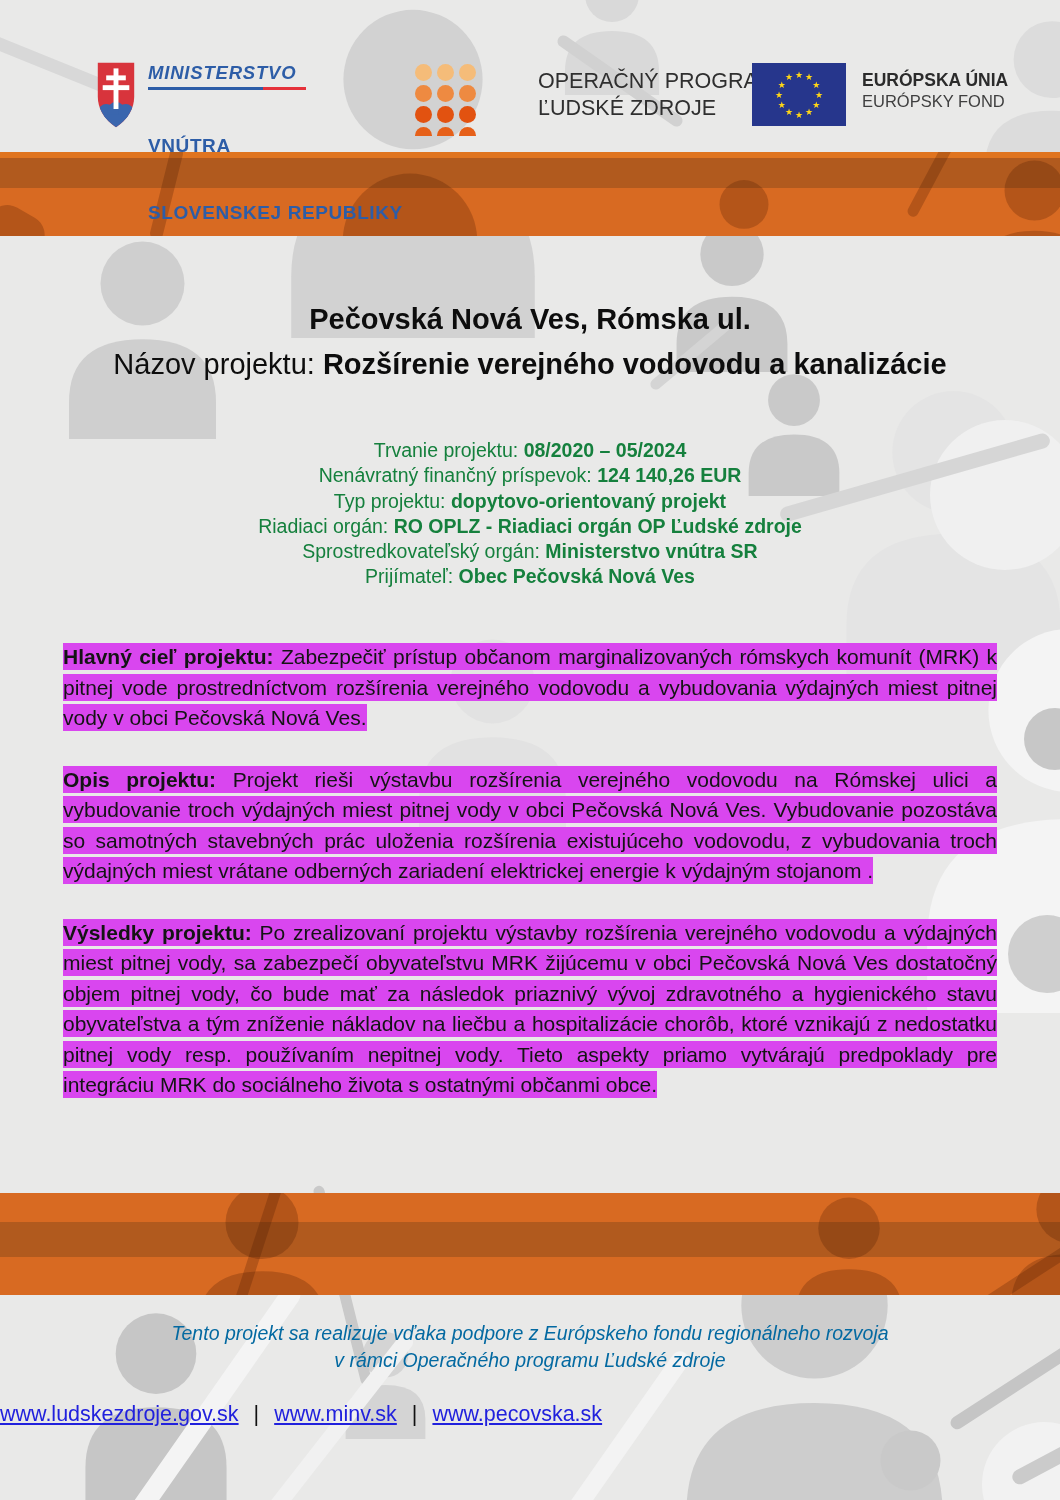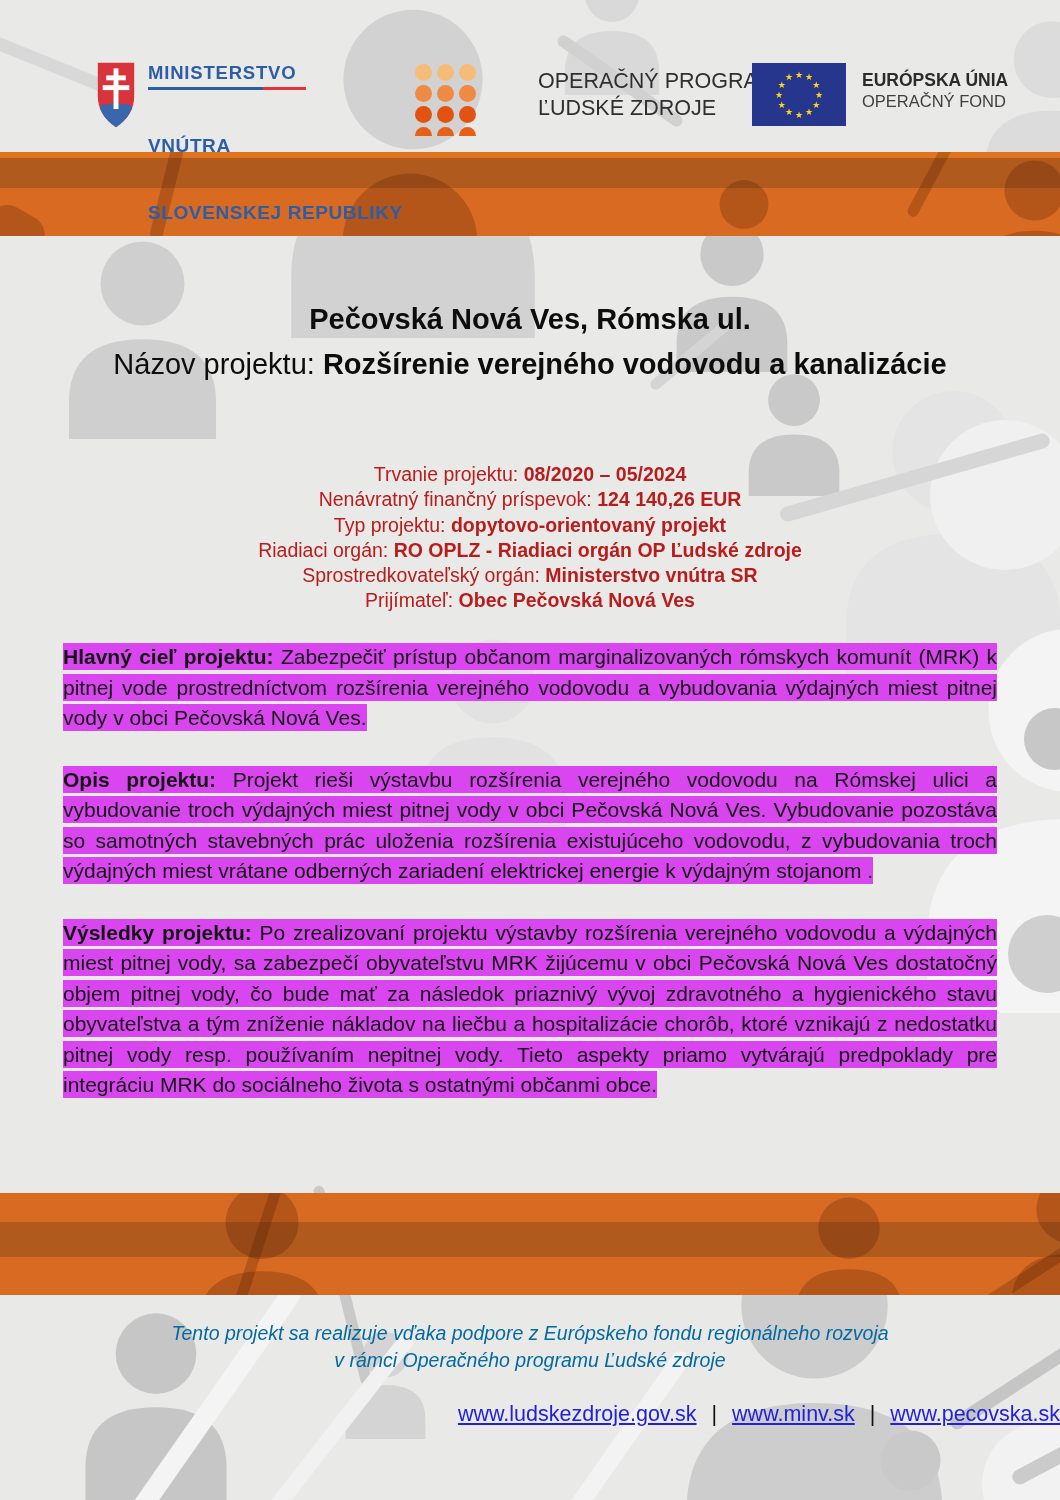--- a/index.html
+++ b/index.html
@@ -14,46 +14,46 @@
   .band{position:absolute;left:0;width:1060px;overflow:hidden;z-index:1;}
   .band-top{top:152px;height:84px;
     background:linear-gradient(180deg,#e0741f 0,#e0741f 7%,#b15a1e 7%,#b15a1e 43%,#d86a22 43%,#d86a22 100%);}
   .band-bottom{top:1193px;height:102px;
     background:linear-gradient(180deg,#d86a22 0,#d86a22 28%,#b15a1e 28%,#b15a1e 63%,#d86a22 63%,#d86a22 100%);}
   .band .dkln{position:absolute;border-radius:99px;background:rgba(70,25,0,.25);}
   
   .hdr{position:absolute;z-index:2;display:flex;}
   .ministry{left:95px;top:60px;gap:11px;}
   .min-text{color:#2d5da7;padding-top:2px;}
-  .min-l1{font-size:18.5px;font-weight:700;letter-spacing:.8px;}
+  .min-l1{font-size:18.5px;font-weight:700;letter-spacing:.8px;font-style:italic;}
   .min-underline{height:3px;width:158px;margin:3px 0 5px;
     background:linear-gradient(90deg,#2d5da7 0 73%,#e5313a 73% 100%);}
   .min-l2,.min-l3{font-size:19px;font-weight:700;letter-spacing:.6px;line-height:23px;margin-top:44px;}
   .oplz{left:415px;top:64px;gap:25px;}
   .dots{display:grid;grid-template-columns:repeat(3,17px);gap:4px 5px;height:62px;}
   .dot{width:17px;height:17px;border-radius:50%;}
   .r1{background:#f5bc79;} .r2{background:#ee8a41;} .r3{background:#e25210;}
   .r4{background:#e66019;height:9px;border-radius:17px 17px 0 0;align-self:end;}
   .op-text{font-size:21.5px;color:#2f2f2f;line-height:27px;padding-top:4px;margin-left:37px;}
   .eu{left:752px;top:63px;gap:16px;}
   .eu-text{padding-top:6px;}
   .eu-l1{font-weight:700;font-size:17.5px;color:#2b2b2b;line-height:22px;}
   .eu-l2,.eu-l3{font-size:16.5px;color:#3f3f3f;line-height:21px;}
   
   .title{position:absolute;z-index:2;top:297px;left:0;right:0;text-align:center;
          font-size:29px;line-height:45px;color:#0d0d0d;}
-  .details{position:absolute;z-index:2;top:462px;left:0;right:0;text-align:center;
-           font-size:19.5px;line-height:25.3px;color:#b91c1c;}
+  .details{position:absolute;z-index:2;top:438px;left:0;right:0;text-align:center;
+           font-size:19.5px;line-height:25.3px;color:#15803d;}
   .paras{position:absolute;z-index:2;top:642px;left:63px;width:934px;}
   .paras p{margin:0 0 31px;font-size:21px;line-height:30.5px;text-align:justify;}
   .hl{background:#d946ef;padding:2px 0;
       -webkit-box-decoration-break:clone;box-decoration-break:clone;}
   .foot-note{position:absolute;z-index:2;top:1320px;left:0;right:0;text-align:center;
              font-style:italic;font-size:19.5px;line-height:27px;color:#0369a1;}
-  .links{position:absolute;z-index:2;top:1402px;left:0;right:0;text-align:right;font-size:21.5px;}
+  .links{position:absolute;z-index:2;top:1402px;left:0;right:0;text-align:left;font-size:21.5px;}
   .links a{color:#2121dd;text-decoration:underline;}
   .sep{color:#111;margin:0 15px;}
 </style>
 </head>
 <body>
 
 <svg width="0" height="0" style="position:absolute">
   <defs>
     <symbol id="person-shape" viewBox="0 0 100 115" preserveAspectRatio="none">
       <circle cx="50" cy="26" r="24" fill="currentColor"></circle>
@@ -211,21 +211,21 @@
         <text x="47" y="54.5">★</text>
           <text x="37" y="51.8">★</text>
           <text x="29.7" y="44.5">★</text>
         <text x="27" y="34.5">★</text>
           <text x="29.7" y="24.5">★</text>
           <text x="37" y="17.2">★</text>
       </g>
     </svg>
     <div class="eu-text">
       <div class="eu-l1">EURÓPSKA ÚNIA</div>
-      <div class="eu-l2">OPERAČNÝ FOND</div>
+      <div class="eu-l2">EURÓPSKY FOND</div>
     </div>
   </div>
 
   <div class="title">
     <div><b>Pečovská Nová Ves, Rómska ul.</b></div>
     <div><span>Názov projektu: </span><b>Rozšírenie verejného vodovodu a kanalizácie</b></div>
   </div>
 
   <div class="details">
     <div><span>Trvanie projektu: </span><b>08/2020 – 05/2024</b></div>

